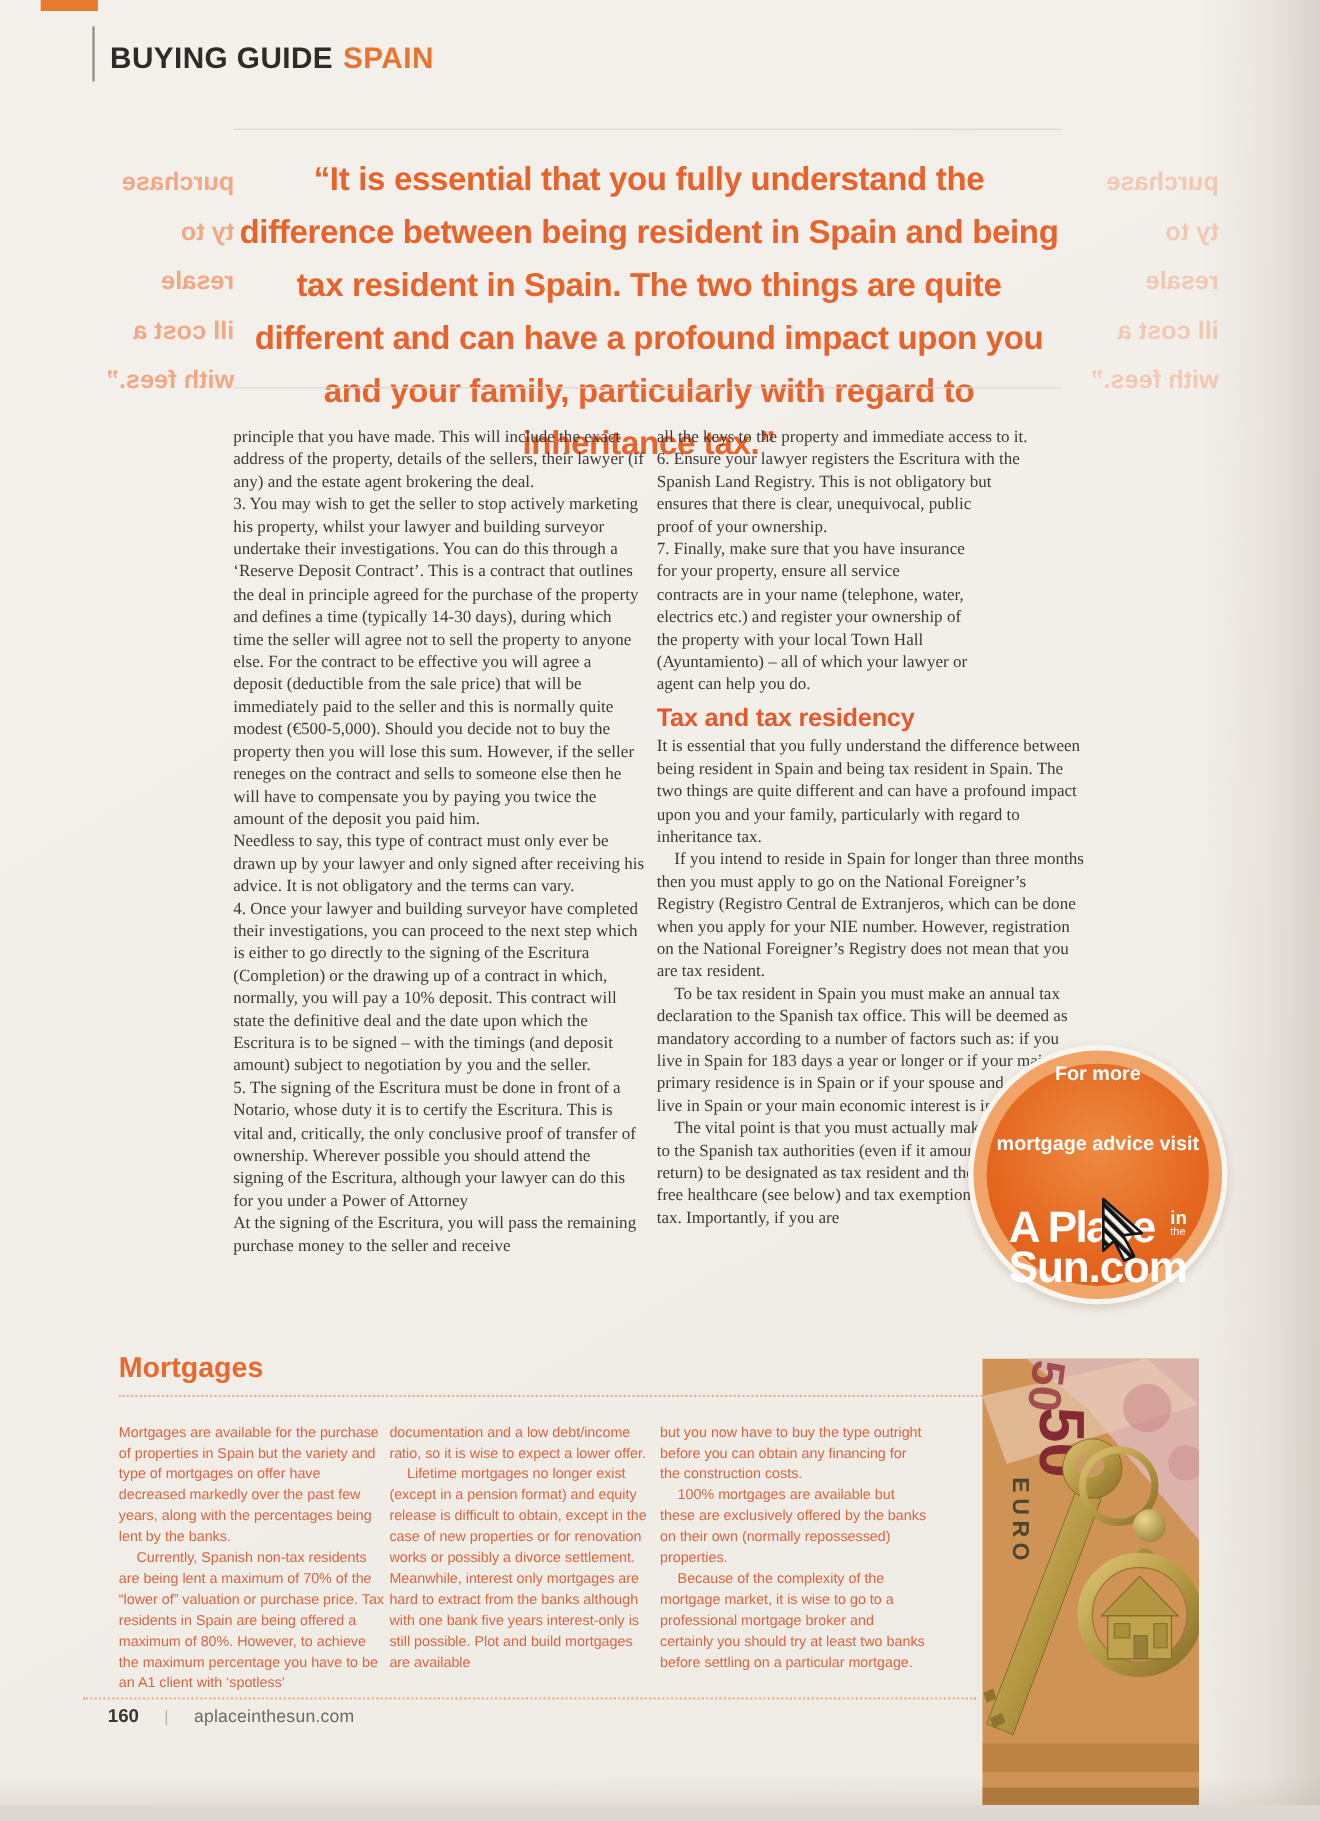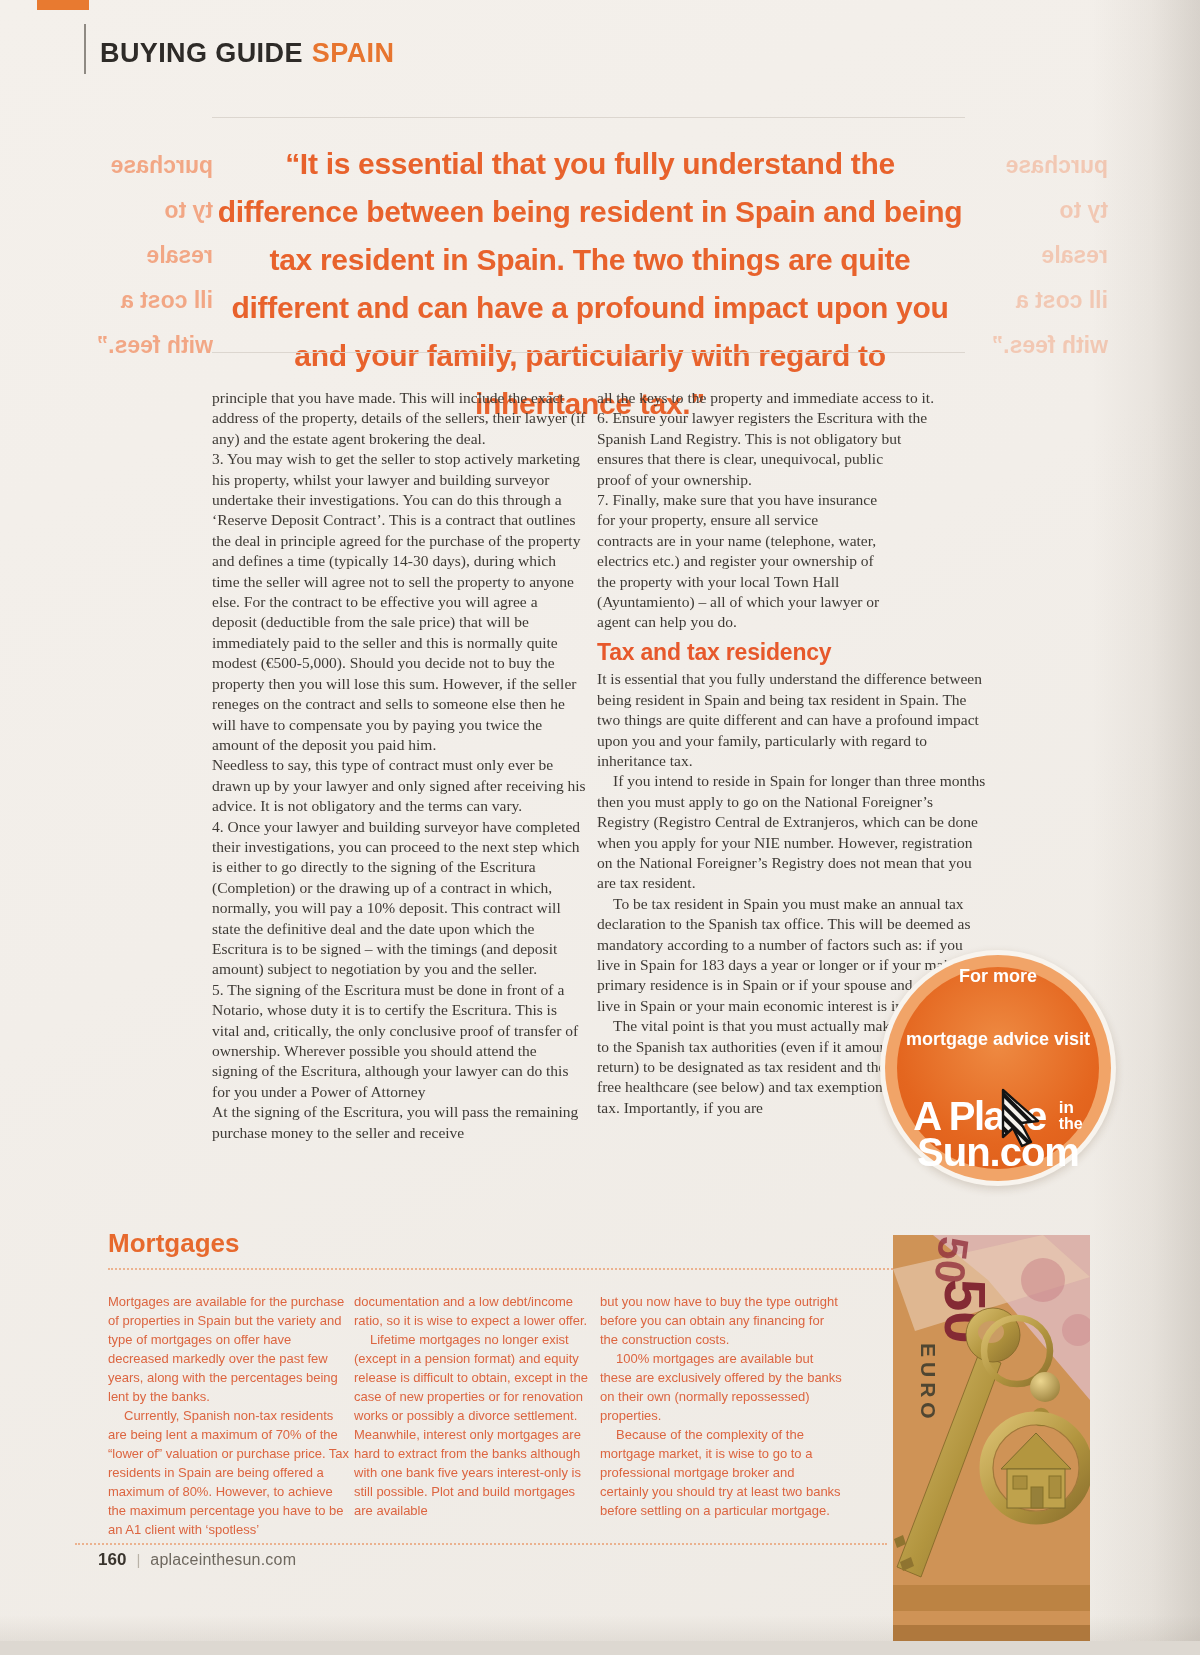--- a/index.html
+++ b/index.html
@@ -44,37 +44,37 @@
   .ring-light{position:absolute;inset:5px;border-radius:50%;background:#f1a468;}
   .ring-main{position:absolute;inset:17px;border-radius:50%;color:#fff;text-align:center;
        background:radial-gradient(circle at 50% 38%,#ee8a42 0%,#e4661f 62%,#dc5b18 100%);
        display:flex;flex-direction:column;align-items:center;justify-content:center;gap:40px;}
   .badge-small{font-size:18px;font-weight:700;line-height:23px;}
   .brand{margin-top:8px;}
   .brand-row{display:flex;align-items:flex-start;justify-content:space-between;}
   .brand-main{font-size:40px;font-weight:700;line-height:34px;letter-spacing:-1.5px;}
   .brand-stack{display:flex;flex-direction:column;margin-left:13px;line-height:1;text-align:left;}
   .brand-in{font-size:17px;font-weight:700;}
-  .brand-the{font-size:16px;font-weight:700;}
+  .brand-the{font-size:10px;font-weight:400;}
   .brand-sun{font-size:40px;font-weight:700;line-height:38px;letter-spacing:-1px;}
   .cursor{position:absolute;left:990px;top:1084px;width:66px;height:66px;}
 
   .mort-heading{position:absolute;left:108px;top:1228px;font-size:26px;font-weight:700;color:#e7692d;}
   .dotted{position:absolute;height:0;border-top:2px dotted rgba(232,130,70,.55);}
   .mort-col{position:absolute;top:1292px;width:242px;font-size:13px;line-height:19px;color:#dc6540;}
   .mort-col p{margin:0;}
   .mort-col p + p{text-indent:16px;}
   .mc1{left:108px;}
   .mc2{left:354px;}
   .mc3{left:600px;}
 
   .photo{position:absolute;left:893px;top:1235px;width:197px;height:420px;}
   .photo svg{display:block;}
 
-  .footer{position:absolute;left:98px;top:1550px;display:flex;align-items:baseline;gap:10px;}
+  .footer{position:absolute;left:98px;top:1550px;display:flex;align-items:baseline;gap:23px;}
   .page-num{font-weight:700;font-size:17px;color:#3a352e;}
   .foot-div{color:#b9b2a7;font-size:15px;}
   .site{color:#6e685f;font-size:16px;letter-spacing:.2px;}
 </style>
 </head>
 <body>
 
 <div class="page">
 
   <div class="edge-right"></div>

